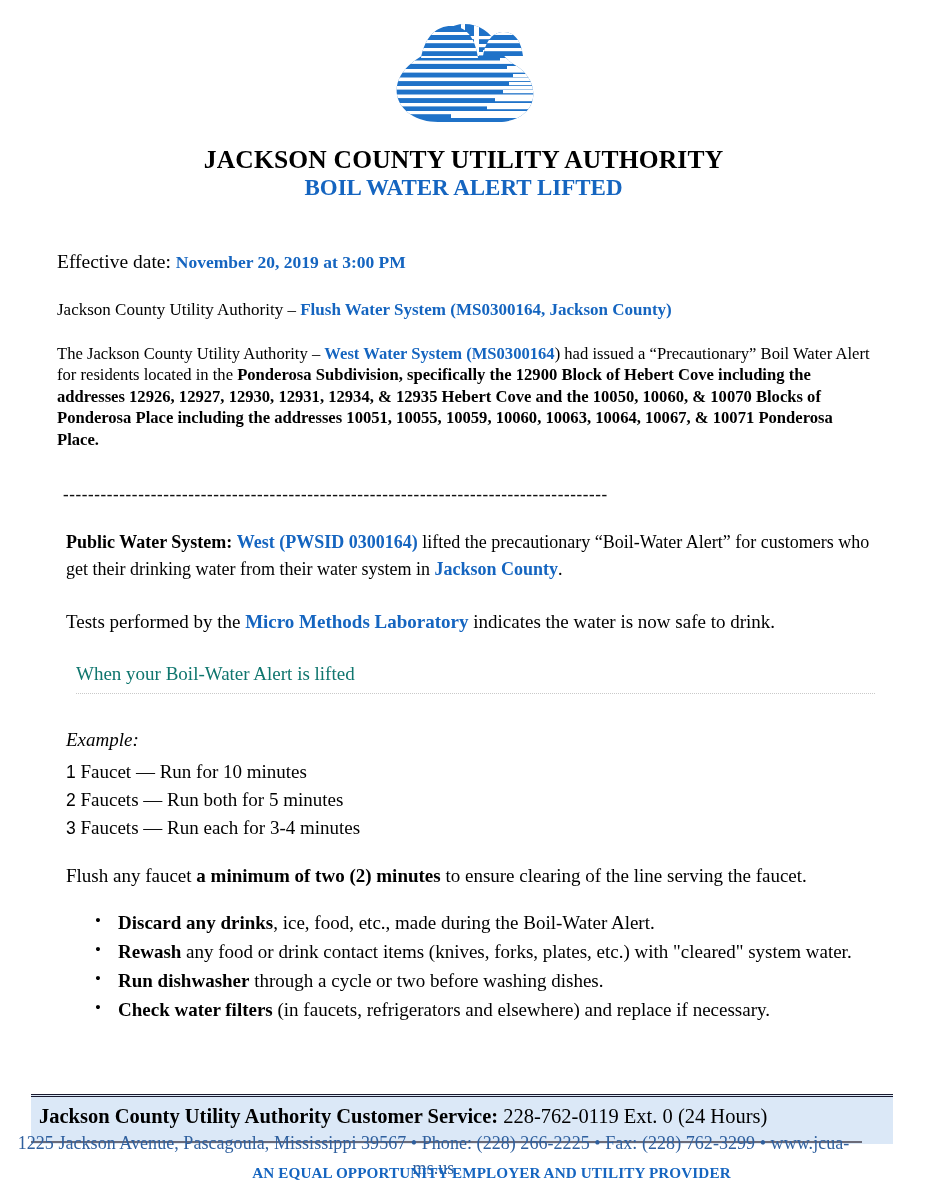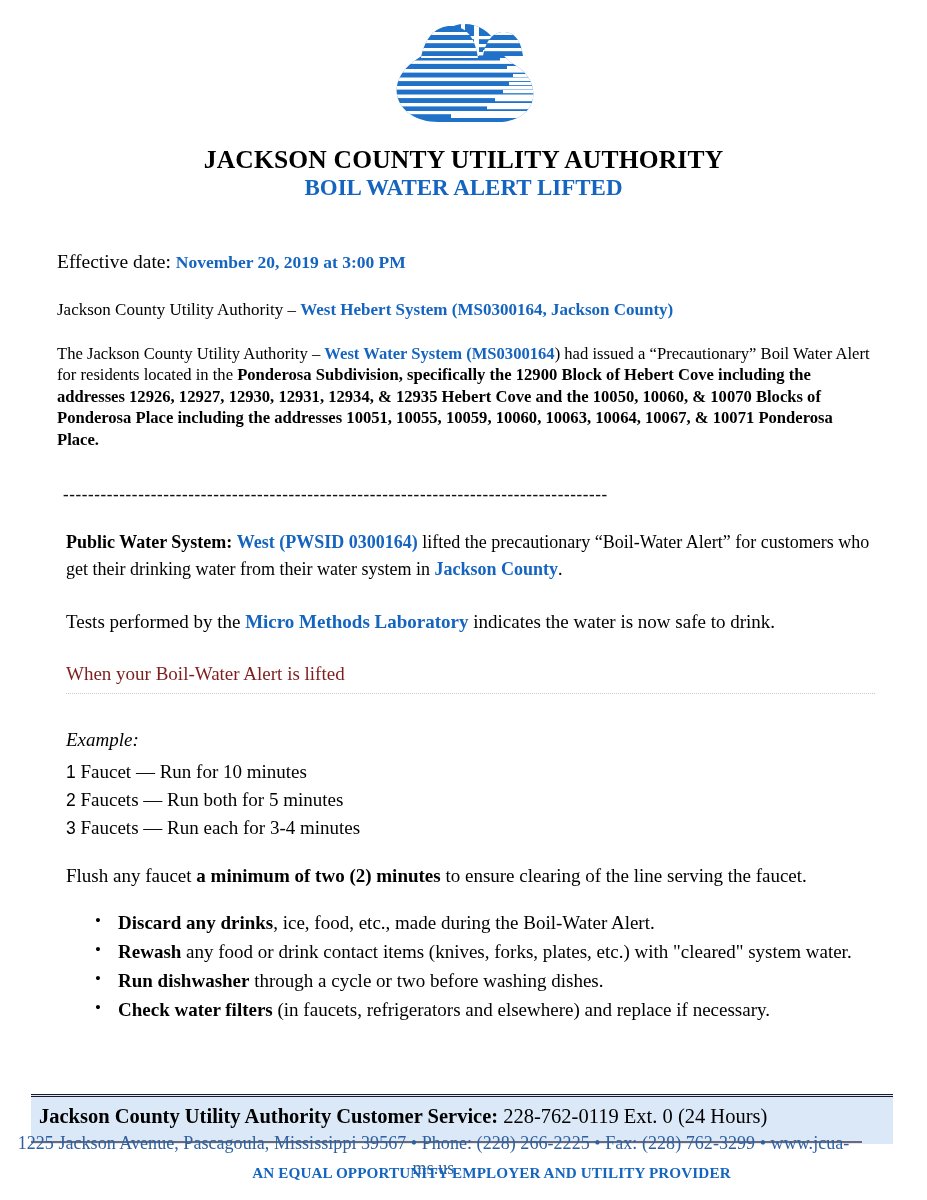--- a/index.html
+++ b/index.html
@@ -117,22 +117,22 @@
   }
 
   .para-tests {
     font-size: 19px;
     line-height: 1.45;
     margin: 26px 0 0 9px;
   }
 
   .heading-green {
     font-size: 19px;
-    color: #7f1d1d;
-    margin: 28px 0 0 9px;
+    color: #0f766e;
+    margin: 28px 0 0 19px;
     padding-bottom: 7px;
     border-bottom: 1px dotted #c9c9c9;
     line-height: 1.2;
   }
 
   .para-flush {
     font-size: 19px;
     line-height: 1.42;
     margin: 13px 0 0 9px;
     text-align: justify;
@@ -310,21 +310,21 @@
   <div class="title-sub">BOIL WATER ALERT LIFTED</div>
 
   <div class="body-col">
 
     <p class="line-eff">
       <span>Effective date:</span>
       <span class="val">November 20, 2019 at 3:00 PM</span>
     </p>
 
     <p class="line-sys">
-      <span>Jackson County Utility Authority – </span><span class="val">West Hebert System (MS0300164, Jackson County)</span>
+      <span>Jackson County Utility Authority – </span><span class="val">Flush Water System (MS0300164, Jackson County)</span>
     </p>
 
     <p class="para-alert">
       <span>The Jackson County Utility Authority – </span><span class="blue-b">West Water System (MS0300164</span><span>) had issued a “Precautionary” Boil Water Alert for residents located in the </span><span class="b">Ponderosa Subdivision, specifically the 12900 Block of Hebert Cove including the addresses 12926, 12927, 12930, 12931, 12934, &amp; 12935 Hebert Cove and the 10050, 10060, &amp; 10070 Blocks of Ponderosa Place including the addresses 10051, 10055, 10059, 10060, 10063, 10064, 10067, &amp; 10071 Ponderosa Place.</span>
     </p>
 
     <div class="divider-dashes">---------------------------------------------------------------------------------------</div>
 
     <p class="para-pws">
       <span class="b">Public Water System:</span>

